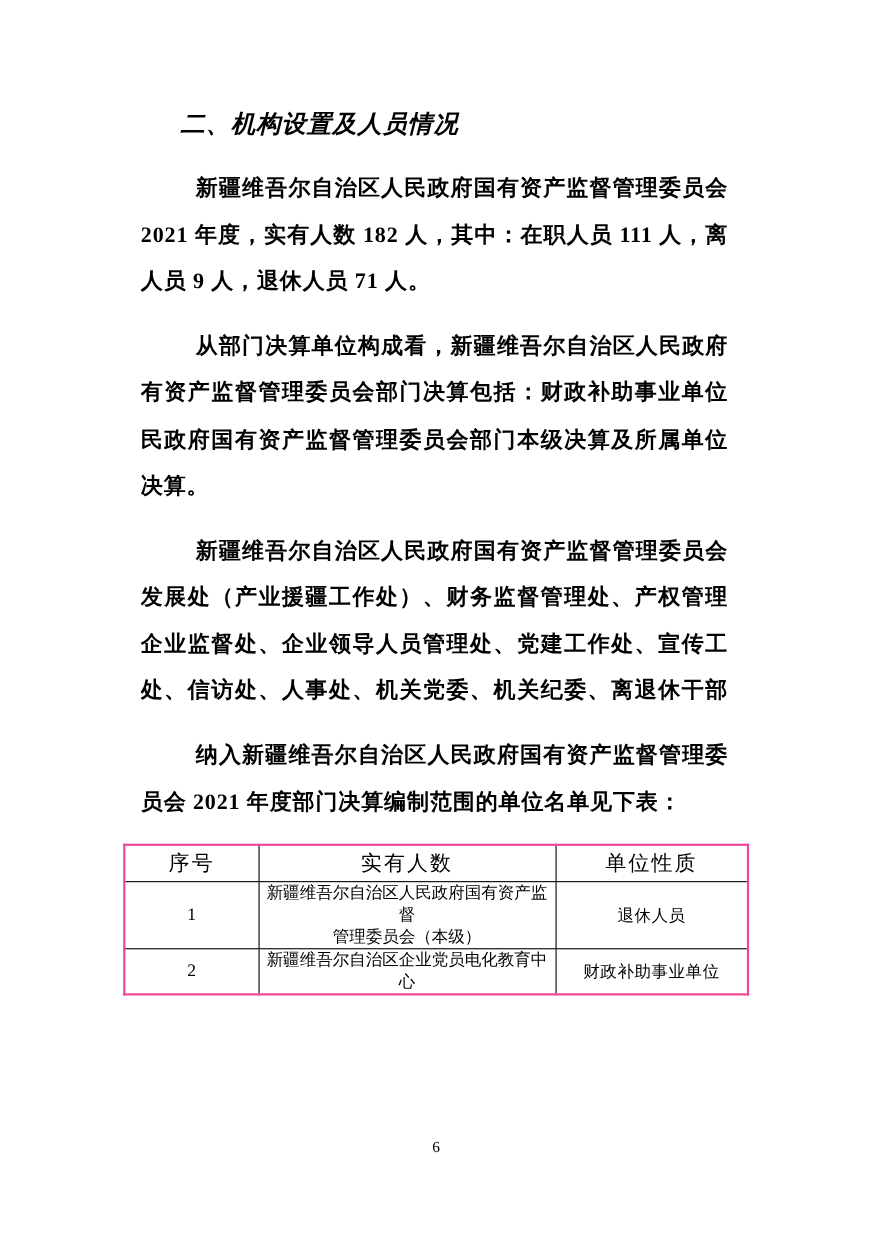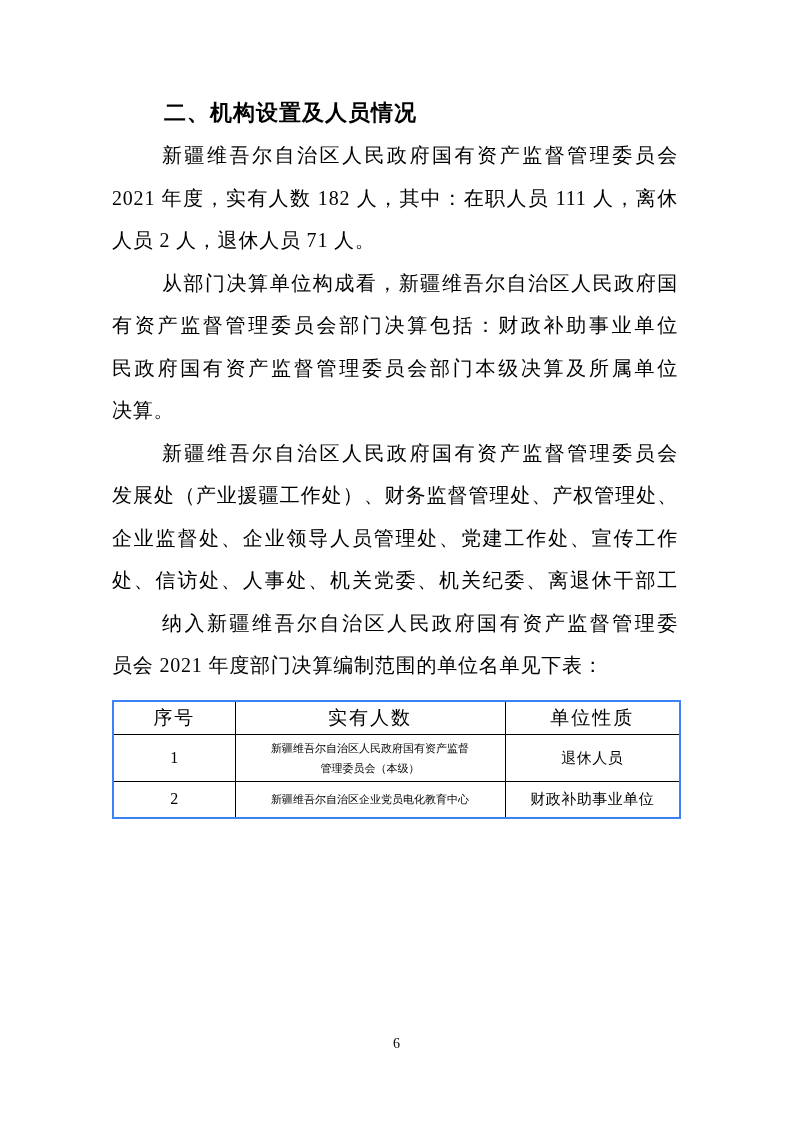--- a/index.html
+++ b/index.html
@@ -18,76 +18,77 @@
   }
   .heading {
     margin:91px 0 0 0;
     height:43px; line-height:43px;
     padding-left:52px;
     font-family:"Liberation Sans","DejaVu Sans",sans-serif;
     font-weight:bold;
     font-size:22px;
     letter-spacing:1px;
     white-space:nowrap;
+    font-style:italic;
   }
-  .para { margin:0; }
+  .para { margin:16px;font-weight:bold; }
   .line {
     height:42.5px; line-height:42.5px;
     font-size:20px;
     letter-spacing:0.8px;
     text-align:justify;
     text-align-last:justify;
     overflow:hidden;
   }
   .line.first { text-indent:50px; }
   .line.last { text-align-last:left; }
   table.units {
     margin-top:13px;
     border-collapse:collapse;
     table-layout:fixed;
     width:567px;
-    border:2px solid #3b82f6;
+    border:2px solid #ec4899;
   }
   table.units th, table.units td {
     border:1px solid #000;
     padding:0 2px;
     text-align:center;
     vertical-align:middle;
     overflow:hidden;
   }
   table.units thead tr { height:34px; }
   table.units thead th {
     font-size:19px;
     font-weight:normal;
     letter-spacing:2px;
   }
   table.units tbody tr:nth-child(1) { height:47px; }
   table.units tbody tr:nth-child(2) { height:36px; }
   td.index { font-size:16px; }
-  td.name  { font-size:11px; line-height:20px; white-space:pre-line; }
+  td.name  { font-size:15px; line-height:20px; white-space:pre-line; }
   td.type  { font-size:15px; letter-spacing:0.5px; }
   .page-number {
     position:absolute;
     top:1036px; left:0;
     width:100%;
     text-align:center;
     font-size:14px;
   }
 </style>
 </head>
 <body>
 
 <div class="page">
   <div class="content">
     <h2 class="heading">二、机构设置及人员情况</h2>
     <div>
         <div class="para">
           <div class="line first">新疆维吾尔自治区人民政府国有资产监督管理委员会</div>
           <div class="line">2021 年度，实有人数 182 人，其中：在职人员 111 人，离休</div>
-          <div class="line last">人员 2 人，退休人员 71 人。</div>
+          <div class="line last">人员 9 人，退休人员 71 人。</div>
         </div>
         <div class="para">
           <div class="line first">从部门决算单位构成看，新疆维吾尔自治区人民政府国</div>
           <div class="line">有资产监督管理委员会部门决算包括：财政补助事业单位</div>
           <div class="line">民政府国有资产监督管理委员会部门本级决算及所属单位</div>
           <div class="line last">决算。</div>
         </div>
         <div class="para">
           <div class="line first">新疆维吾尔自治区人民政府国有资产监督管理委员会</div>
           <div class="line">发展处（产业援疆工作处）、财务监督管理处、产权管理处、</div>

